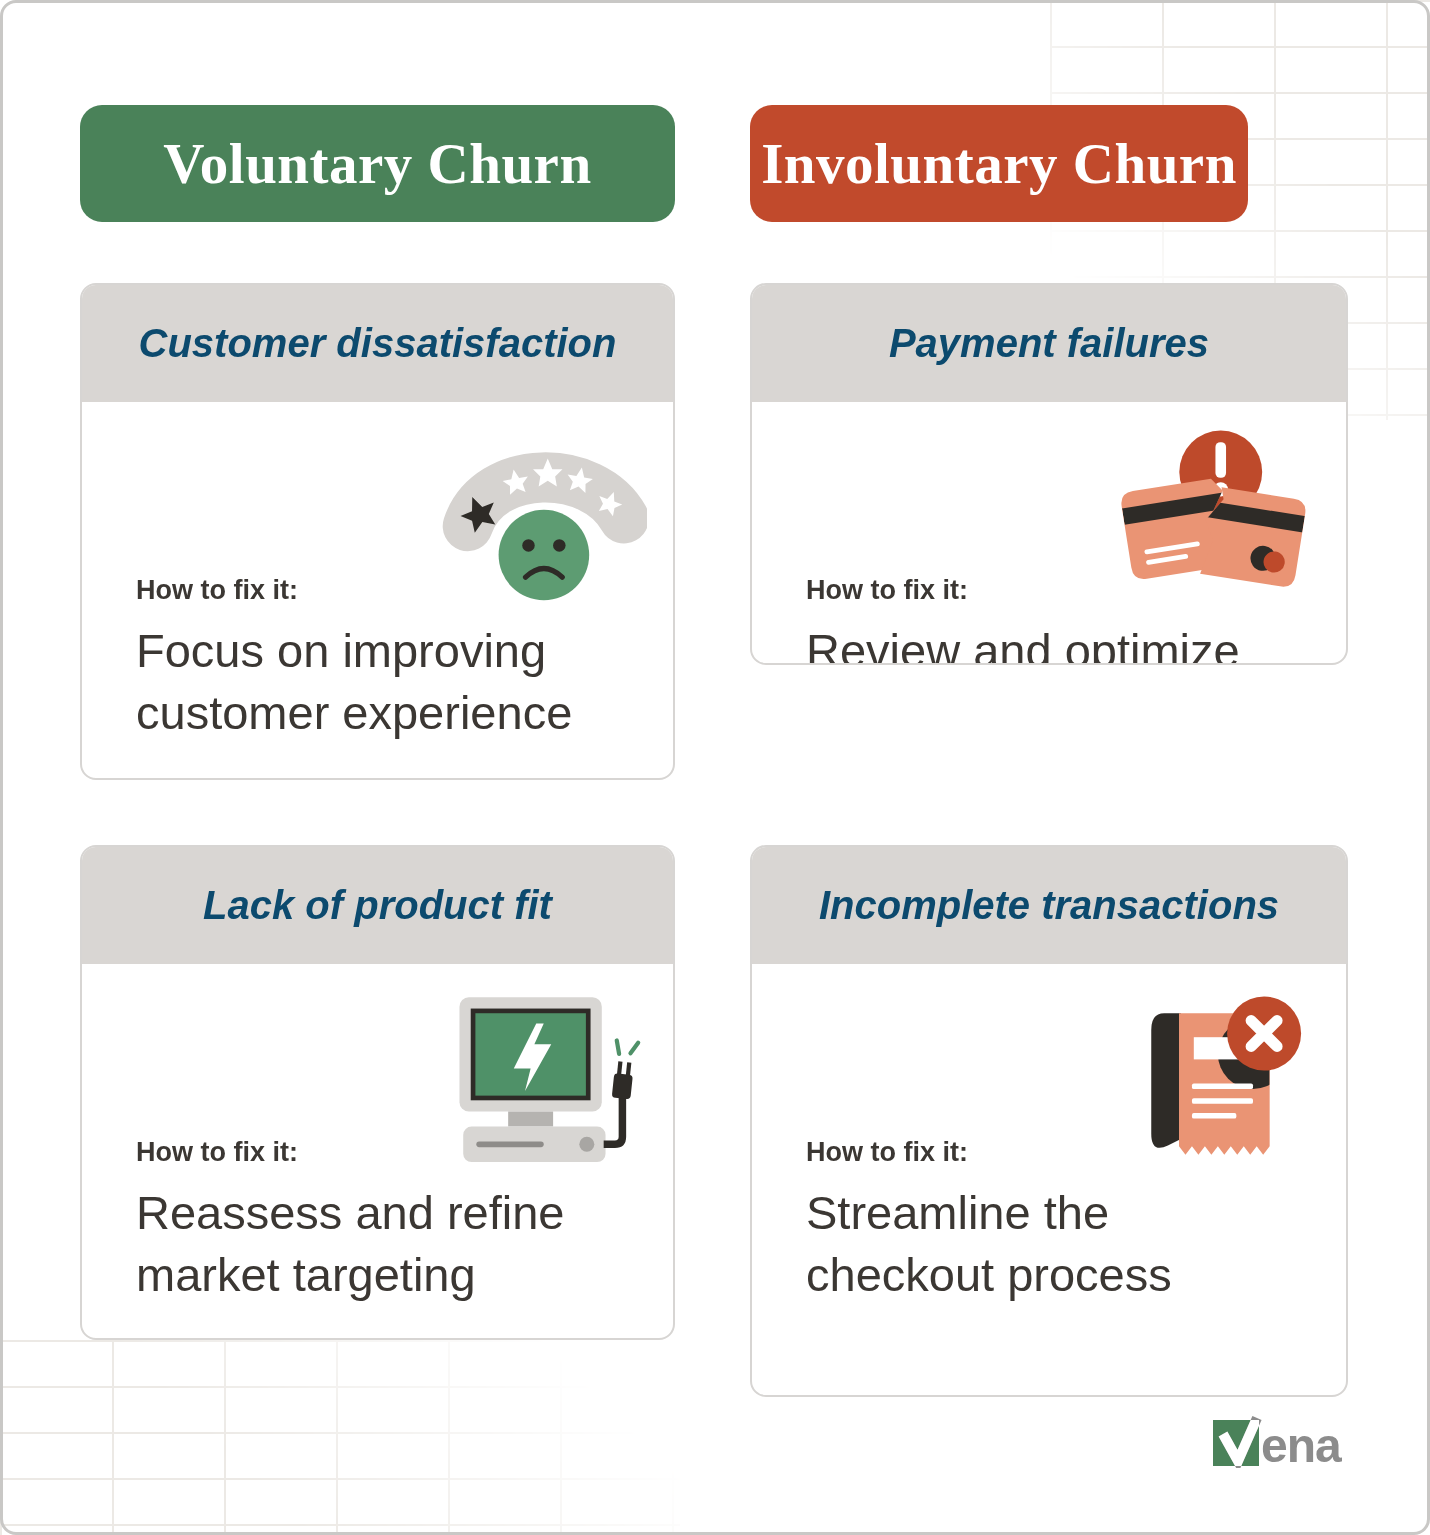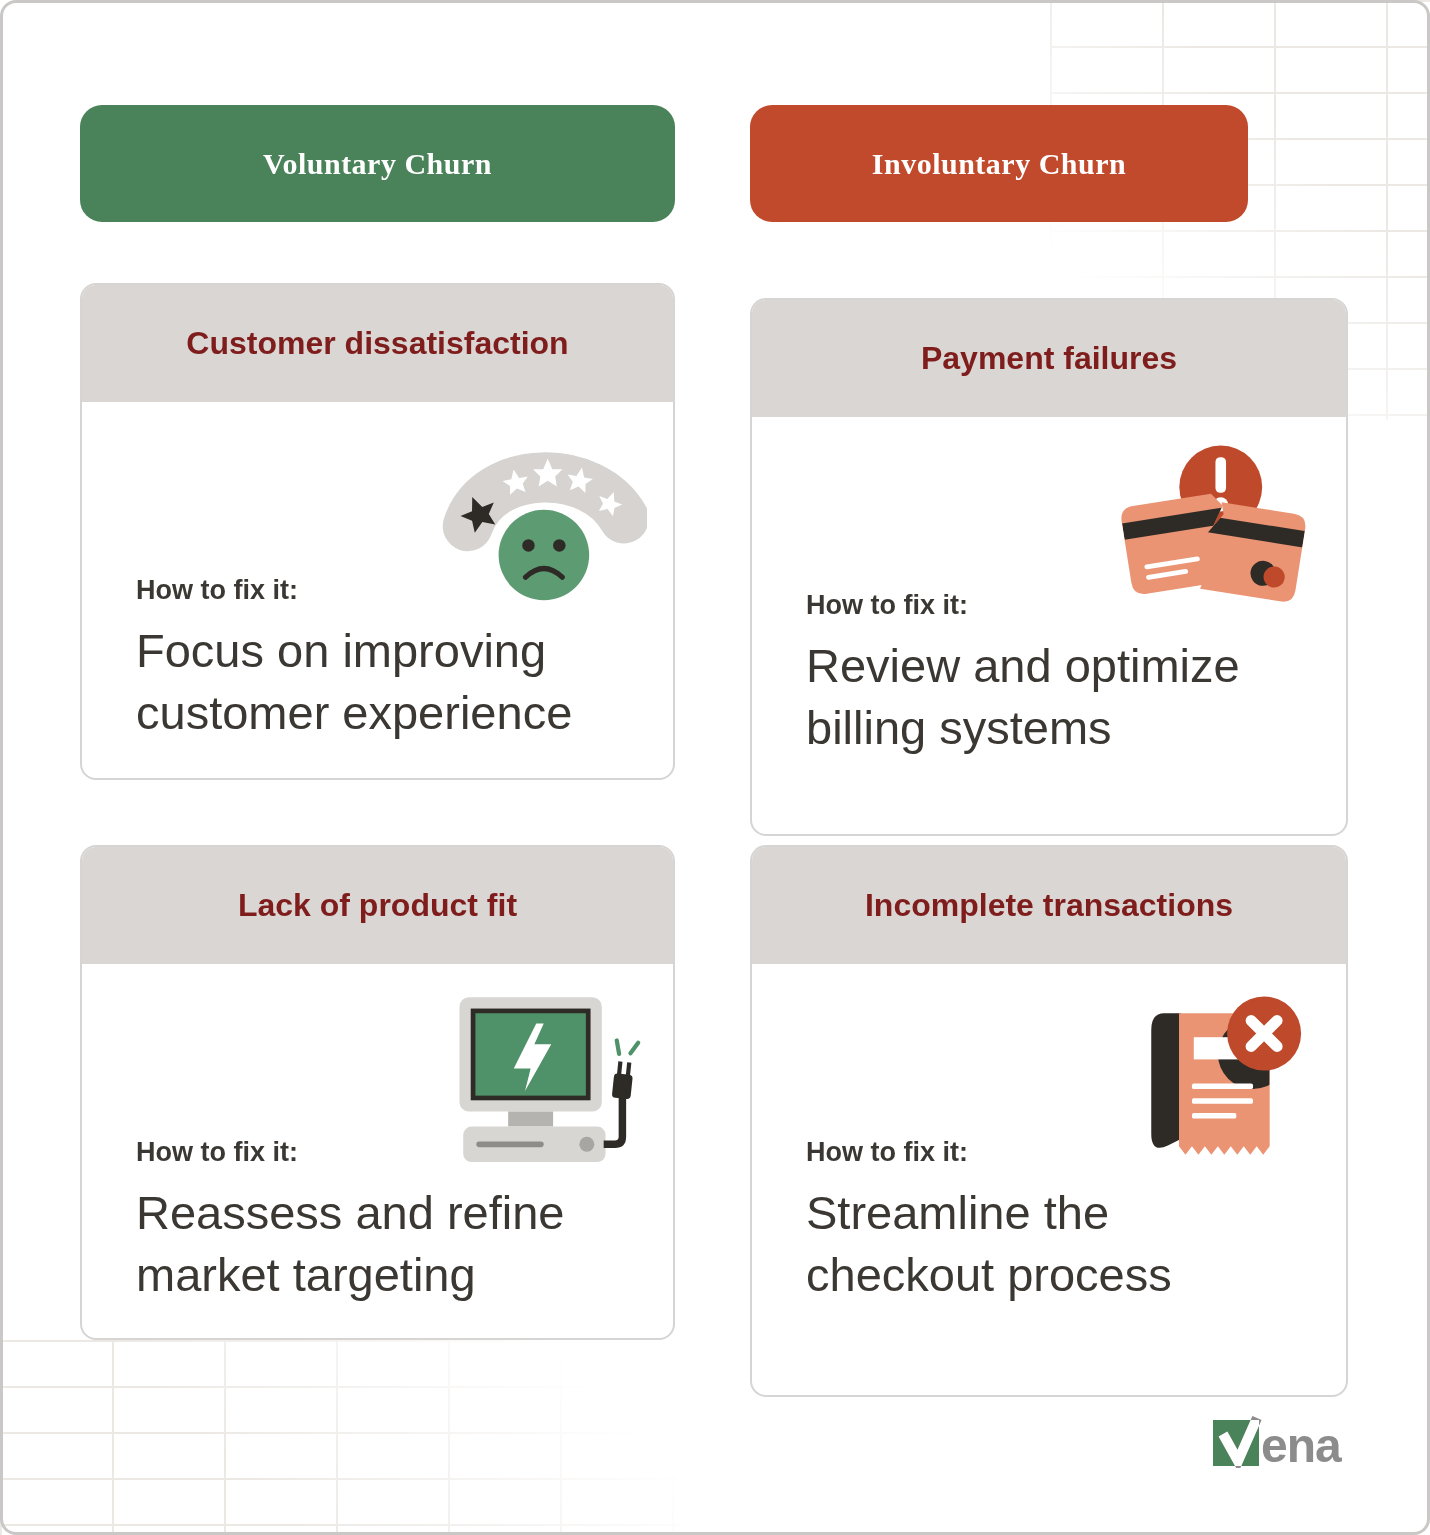--- a/index.html
+++ b/index.html
@@ -28,39 +28,39 @@
   }
   .grid-bl{
     bottom:0;left:0;width:680px;height:195px;
     -webkit-mask-image:linear-gradient(45deg,#000 35%,transparent 85%);
             mask-image:linear-gradient(45deg,#000 35%,transparent 85%);
   }
   .pill{
     position:absolute;top:105px;height:117px;border-radius:22px;
     display:flex;align-items:center;justify-content:center;
     font-family:"Liberation Serif","DejaVu Serif",serif;
-    font-weight:700;font-size:30px;color:#FFFFFF;letter-spacing:.5px;
+    font-weight:700;font-size:57px;color:#FFFFFF;letter-spacing:.5px;
     z-index:2;
   }
   .pill-green{left:80px;width:595px;background:#4A8259;}
   .pill-red{left:750px;width:498px;background:#C14A2C;}
   .card{
     position:absolute;width:595px;background:#FFFFFF;
     border:2px solid #D7D5D3;border-radius:16px;overflow:hidden;
     box-sizing:border-box;z-index:2;
   }
   .card.right{width:598px;}
   .c-tl{left:80px;top:283px;height:497px;}
-  .c-tr{left:750px;top:298px;height:538px;}
+  .c-tr{left:750px;top:283px;height:382px;}
   .c-bl{left:80px;top:845px;height:495px;}
   .c-br{left:750px;top:845px;height:552px;}
   .card-head{
     height:117px;background:#D9D6D3;
     display:flex;align-items:center;justify-content:center;
-    font-weight:700;font-size:32px;color:#7f1d1d;
+    font-weight:700;font-size:40px;color:#0c4a6e;font-style:italic;
   }
   .card-body{position:relative;height:calc(100% - 117px);padding:0 54px;box-sizing:border-box;}
   .icon-wrap{position:absolute;}
   .i-rating{top:20px;right:26px;width:212px;}
   .i-card{top:14px;right:26px;width:212px;}
   .i-computer{top:20px;right:30px;width:206px;}
   .i-receipt{top:14px;right:28px;width:204px;}
   .fix-label{
     margin:0;padding-top:172px;
     font-size:27px;font-weight:700;line-height:1.2;color:#3B3733;

